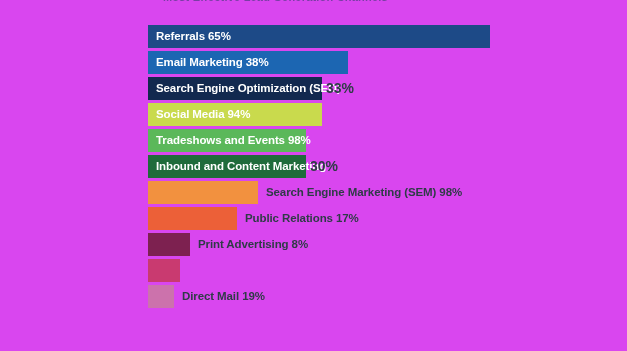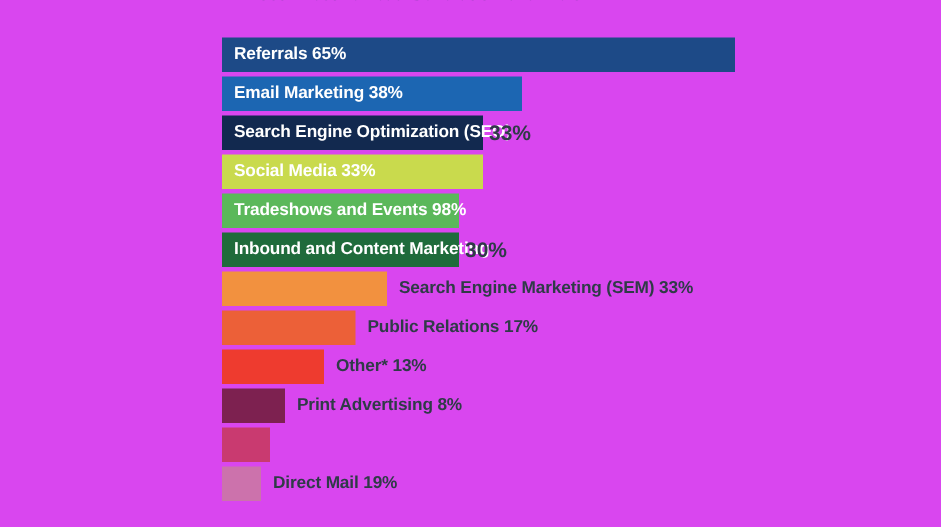--- a/index.html
+++ b/index.html
@@ -126,42 +126,38 @@
         <div class="bar" style="width: 200px; background: rgb(28, 102, 178);"></div>
         <span class="label-inside">Email Marketing 38%</span>
       </div>
       <div class="bar-row">
         <div class="bar" style="width: 174px; background: rgb(18, 41, 79);"></div>
         <span class="label-inside">Search Engine Optimization (SEO)</span>
         <span class="label-split-value" style="left: 178px;">33%</span>
       </div>
       <div class="bar-row">
         <div class="bar" style="width: 174px; background: rgb(201, 218, 77);"></div>
-        <span class="label-inside">Social Media 33%</span>
+        <span class="label-inside">Social Media 94%</span>
       </div>
       <div class="bar-row">
         <div class="bar" style="width: 158px; background: rgb(91, 184, 90);"></div>
         <span class="label-inside">Tradeshows and Events 98%</span>
       </div>
       <div class="bar-row">
         <div class="bar" style="width: 158px; background: rgb(31, 107, 59);"></div>
         <span class="label-inside">Inbound and Content Marketing</span>
         <span class="label-split-value" style="left: 162px;">30%</span>
       </div>
       <div class="bar-row">
         <div class="bar" style="width: 110px; background: rgb(242, 145, 63);"></div>
-        <span class="label-outside" style="left: 118px;">Search Engine Marketing (SEM) 33%</span>
+        <span class="label-outside" style="left: 118px;">Search Engine Marketing (SEM) 98%</span>
       </div>
       <div class="bar-row">
         <div class="bar" style="width: 89px; background: rgb(236, 96, 56);"></div>
         <span class="label-outside" style="left: 97px;">Public Relations 17%</span>
-      </div>
-      <div class="bar-row">
-        <div class="bar" style="width: 68px; background: rgb(238, 59, 47);"></div>
-        <span class="label-outside" style="left: 76px;">Other* 13%</span>
       </div>
       <div class="bar-row">
         <div class="bar" style="width: 42px; background: rgb(125, 33, 80);"></div>
         <span class="label-outside" style="left: 50px;">Print Advertising 8%</span>
       </div>
       <div class="bar-row">
         <div class="bar" style="width: 32px; background: rgb(201, 58, 112);"></div>
       </div>
       <div class="bar-row">
         <div class="bar" style="width: 26px; background: rgb(204, 114, 172);"></div>

